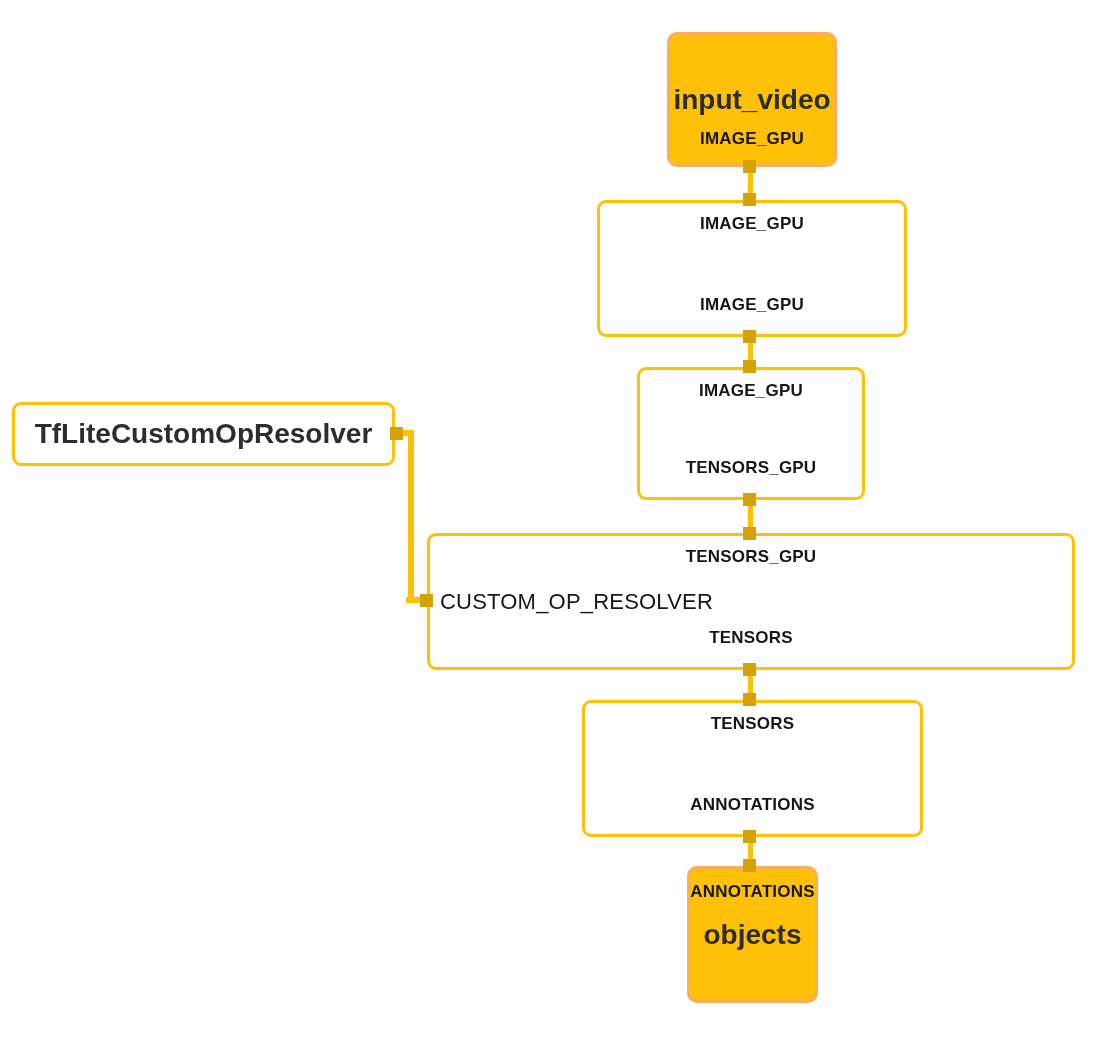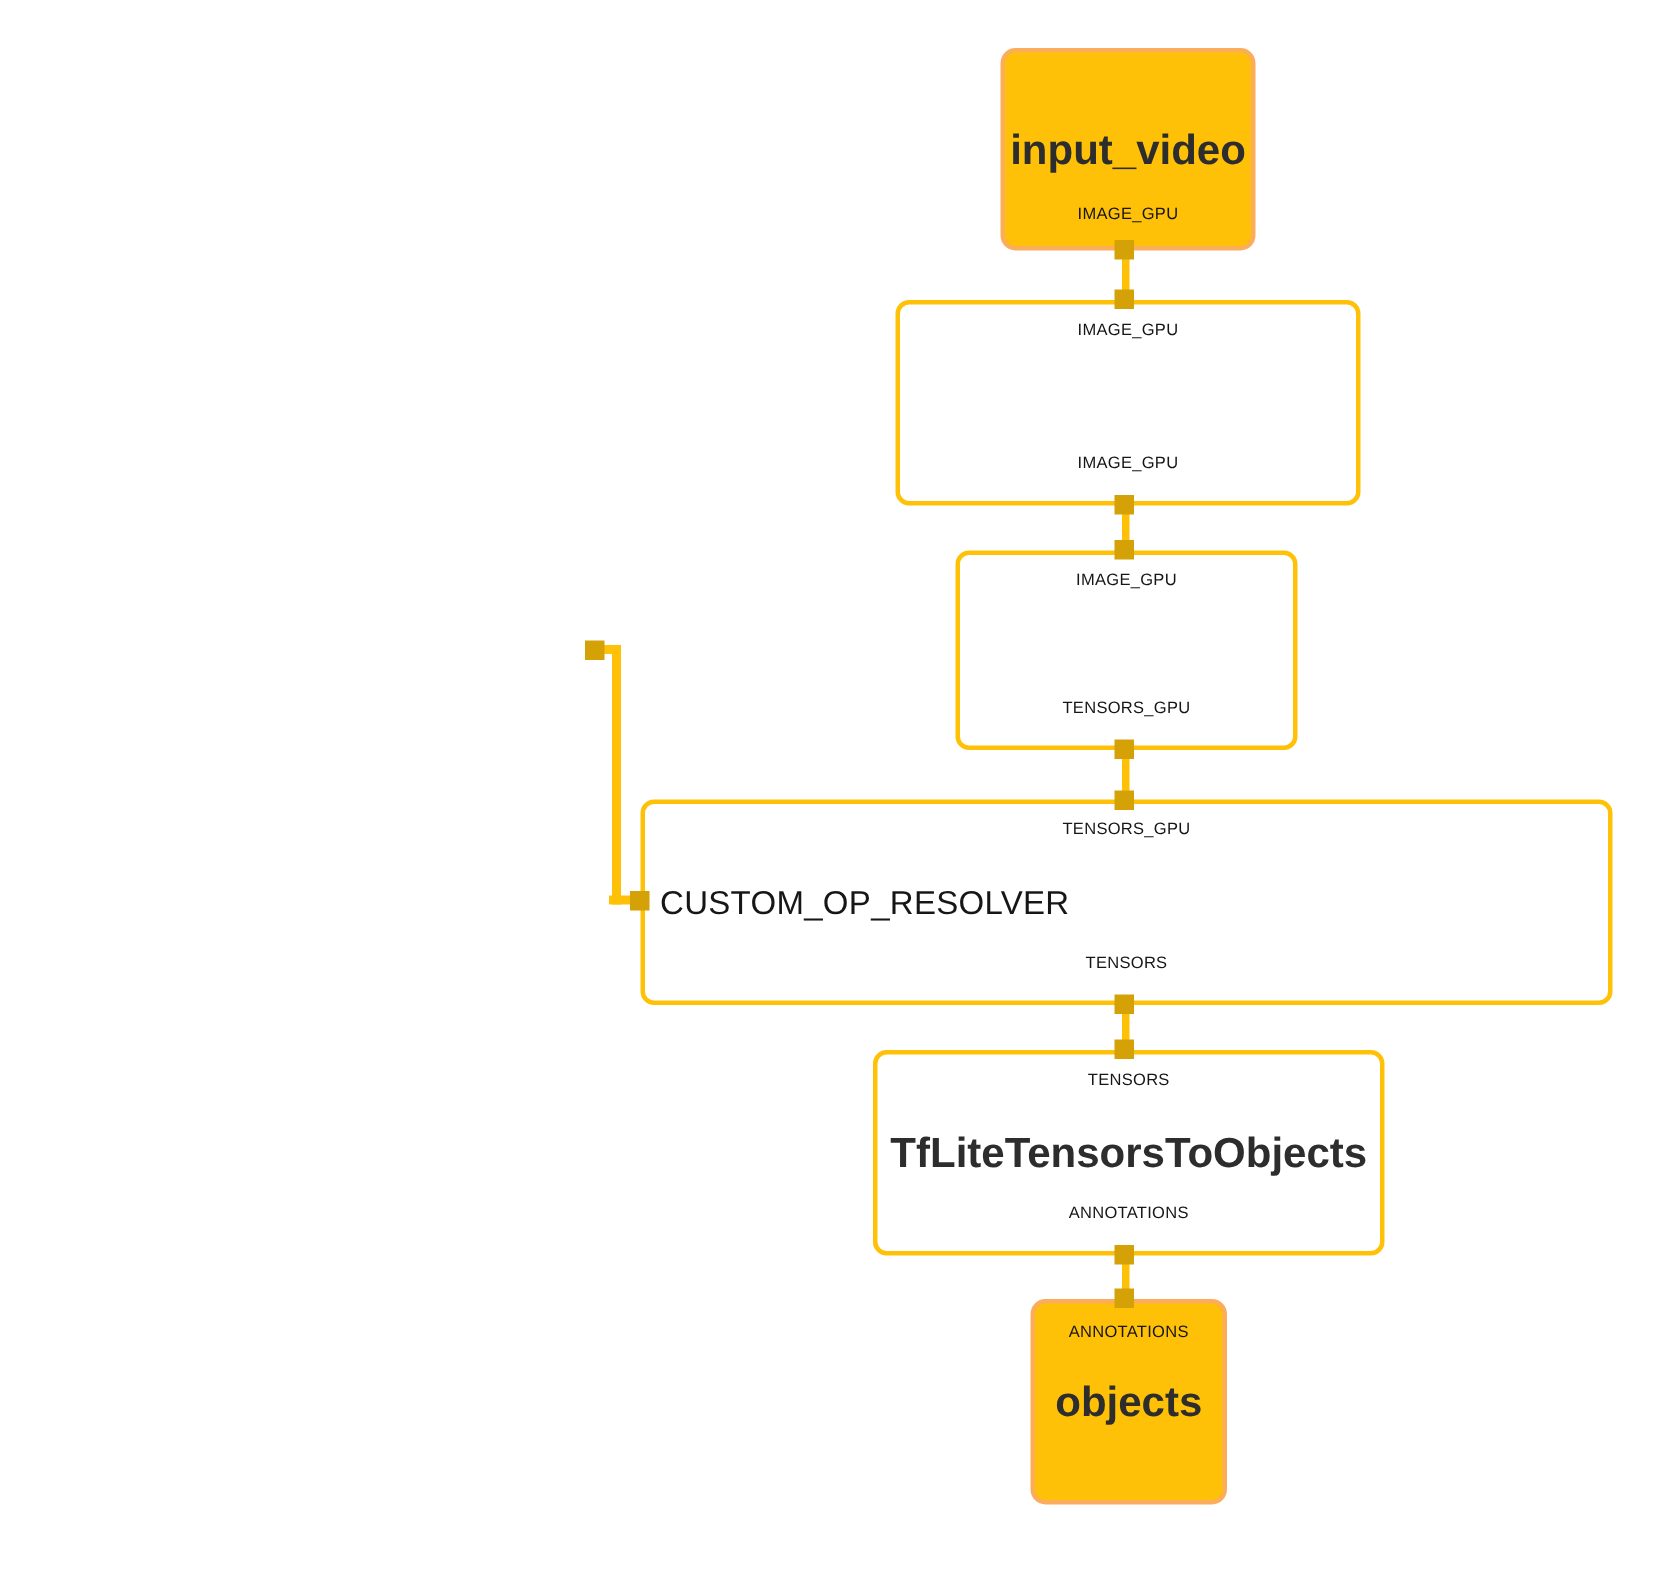--- a/index.html
+++ b/index.html
@@ -18,21 +18,21 @@
   }
   .node{position:absolute;box-sizing:border-box;}
   .node.calc{background:#fff;border:3px solid var(--node-border);border-radius:9px;}
   .node.packet{background:var(--packet-fill);border:3px solid var(--packet-border);border-radius:10px;}
   .ntitle{
     position:absolute;top:50%;left:50%;transform:translate(-50%,-50%);
     font-size:28px;font-weight:bold;color:var(--title-text);white-space:nowrap;
   }
   .plabel{
     position:absolute;left:50%;transform:translateX(-50%);
-    font-size:11px;color:var(--label-text);white-space:nowrap;letter-spacing:.2px;
+    font-size:17px;color:var(--label-text);white-space:nowrap;letter-spacing:.2px;font-weight:bold;
   }
   .ptop{top:11px;}
   .pbottom{bottom:19px;}
   .ptop-sink{top:13px;}
   .pbottom-src{bottom:15px;}
   .side-label{
     position:absolute;left:10px;top:50%;transform:translateY(-50%);
     font-size:22px;color:var(--label-text);white-space:nowrap;letter-spacing:.2px;
   }
   .edge{position:absolute;background:var(--edge);}
@@ -61,30 +61,32 @@
   <div class="node calc" style="left:597px;top:200px;width:310px;height:137px">
     <div class="plabel ptop">IMAGE_GPU</div>
     <div class="plabel pbottom">IMAGE_GPU</div>
   </div>
 
   <div class="node calc" style="left:637px;top:367px;width:228px;height:133px">
     <div class="plabel ptop">IMAGE_GPU</div>
     <div class="plabel pbottom">TENSORS_GPU</div>
   </div>
 
+  <div class="node calc" style="left:12px;top:402px;width:383px;height:64px">
+    <div class="ntitle">TfLiteCustomOpResolver</div>
+  </div>
 
   <div class="node calc" style="left:427px;top:533px;width:648px;height:137px">
     <div class="plabel ptop">TENSORS_GPU</div>
     <div class="side-label">CUSTOM_OP_RESOLVER</div>
     <div class="plabel pbottom">TENSORS</div>
   </div>
 
   <div class="node calc" style="left:582px;top:700px;width:341px;height:137px">
     <div class="plabel ptop">TENSORS</div>
-    <div class="ntitle">TfLiteTensorsToObjects</div>
     <div class="plabel pbottom">ANNOTATIONS</div>
   </div>
 
   <div class="node packet" style="left:687px;top:866px;width:131px;height:137px">
     <div class="plabel ptop-sink">ANNOTATIONS</div>
     <div class="ntitle">objects</div>
   </div>
 
   <div class="sq" style="left:743px;top:160px"></div>
   <div class="sq" style="left:743px;top:193px"></div>

